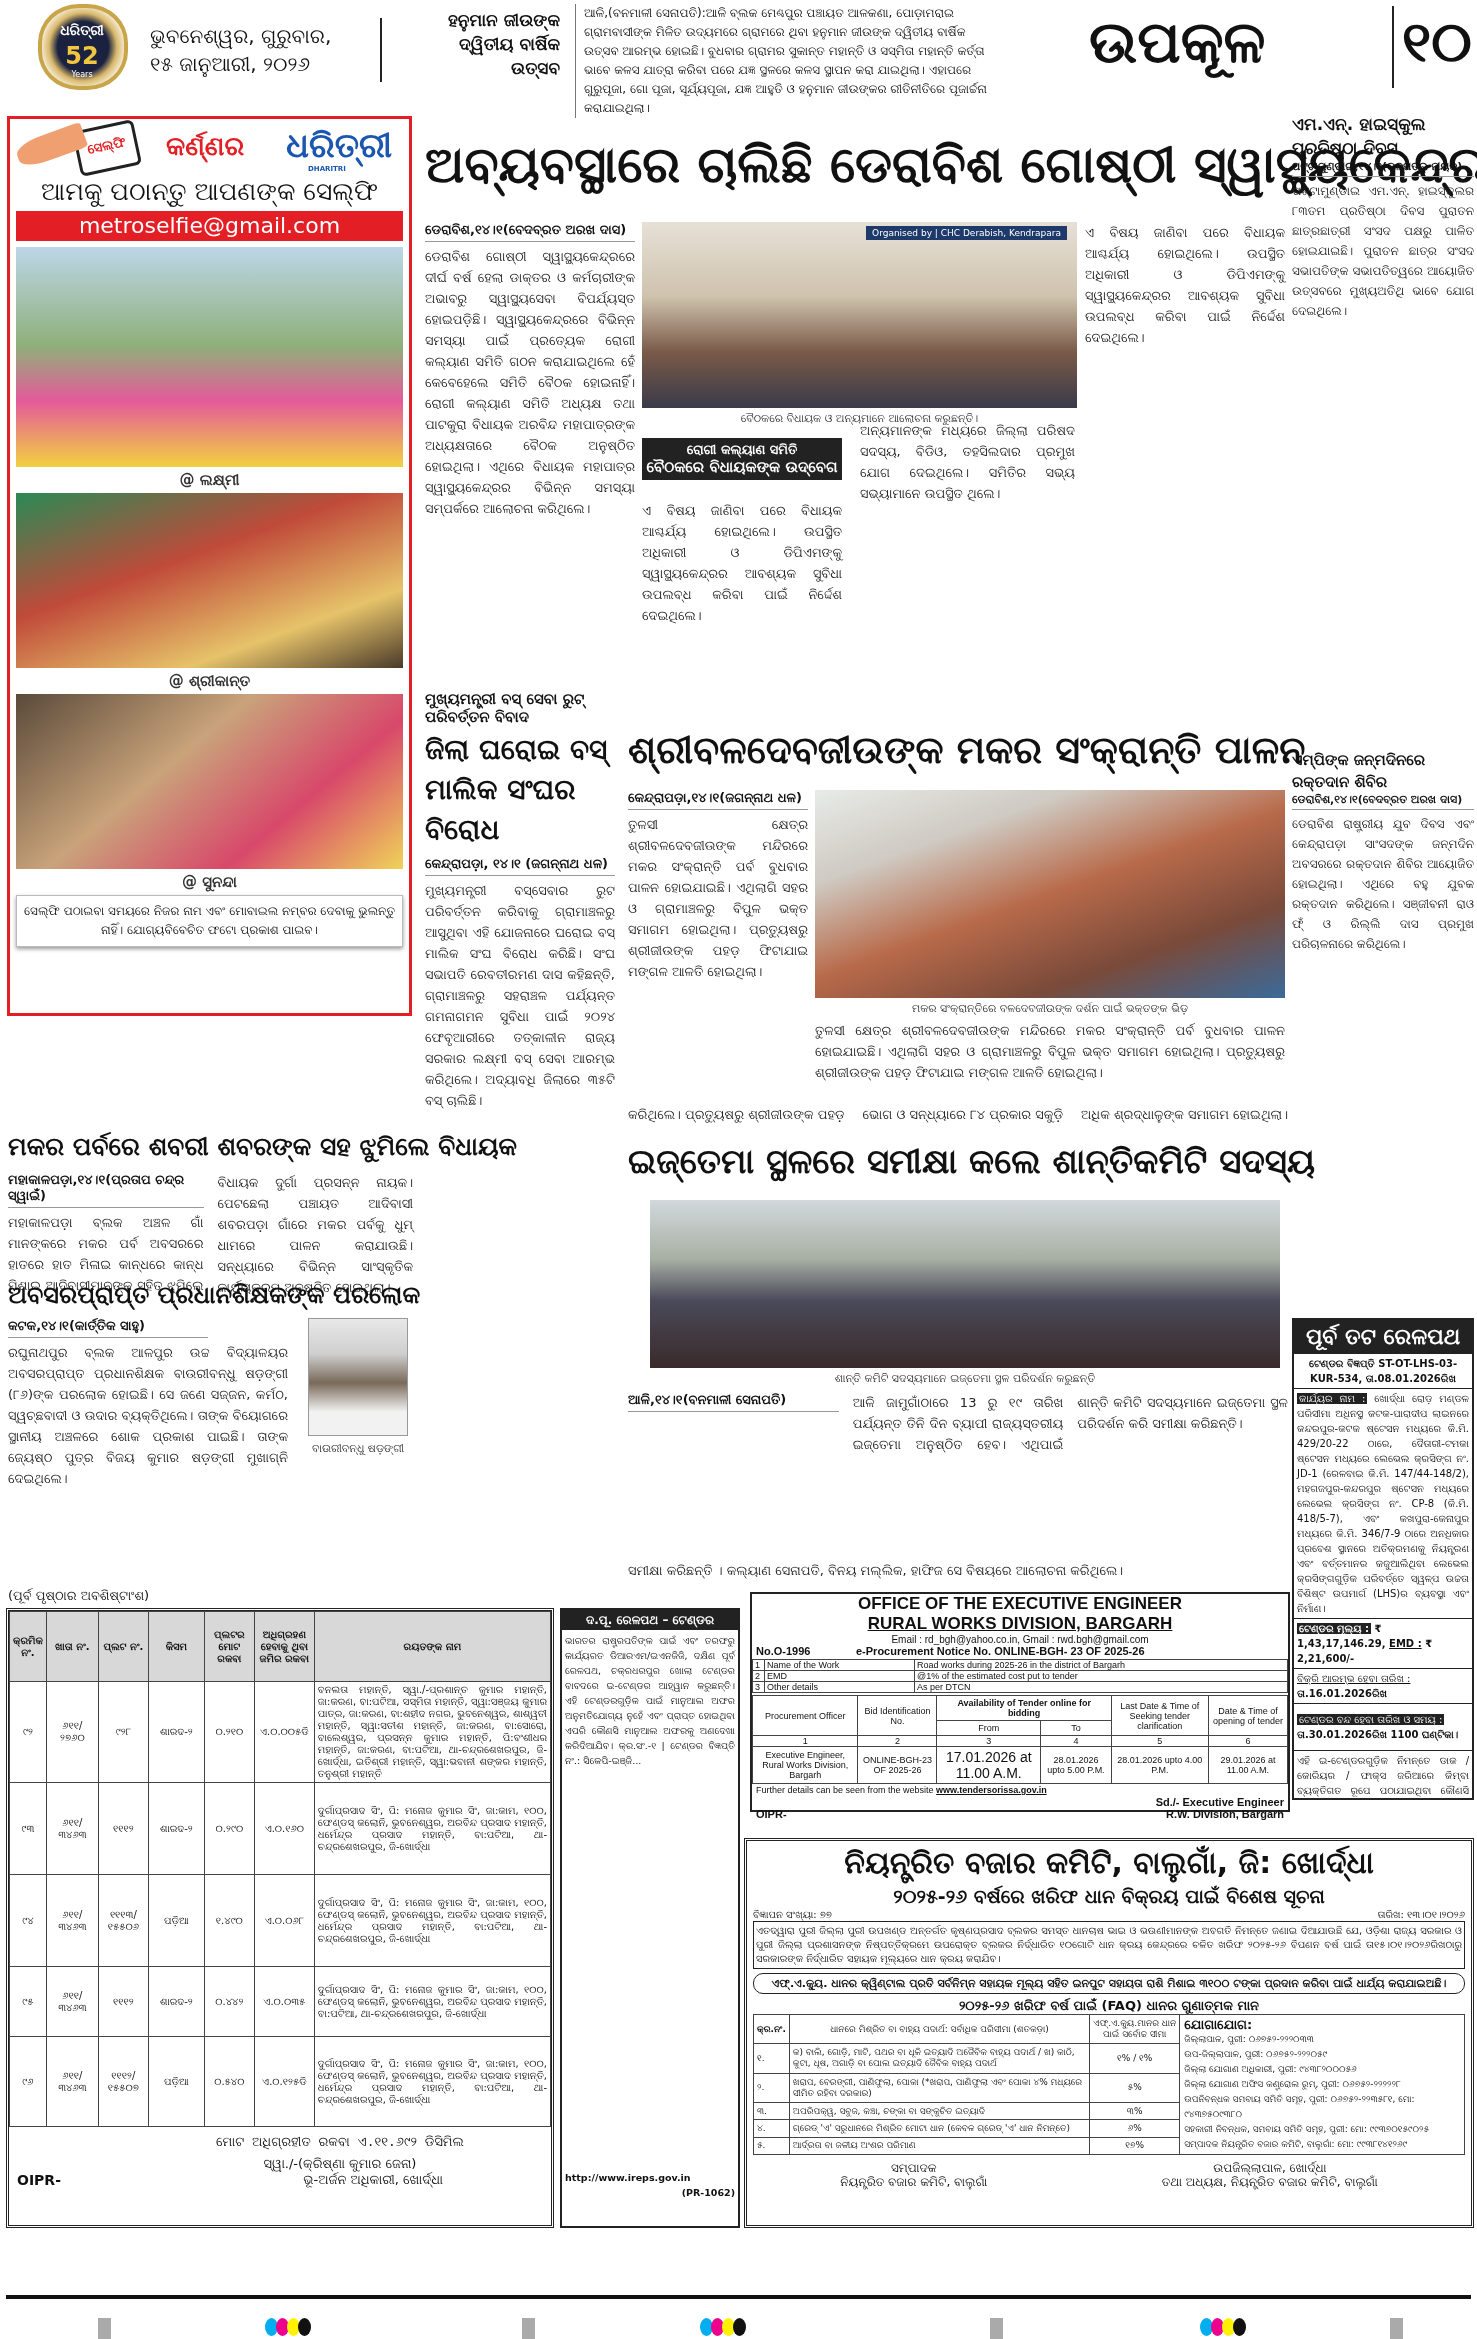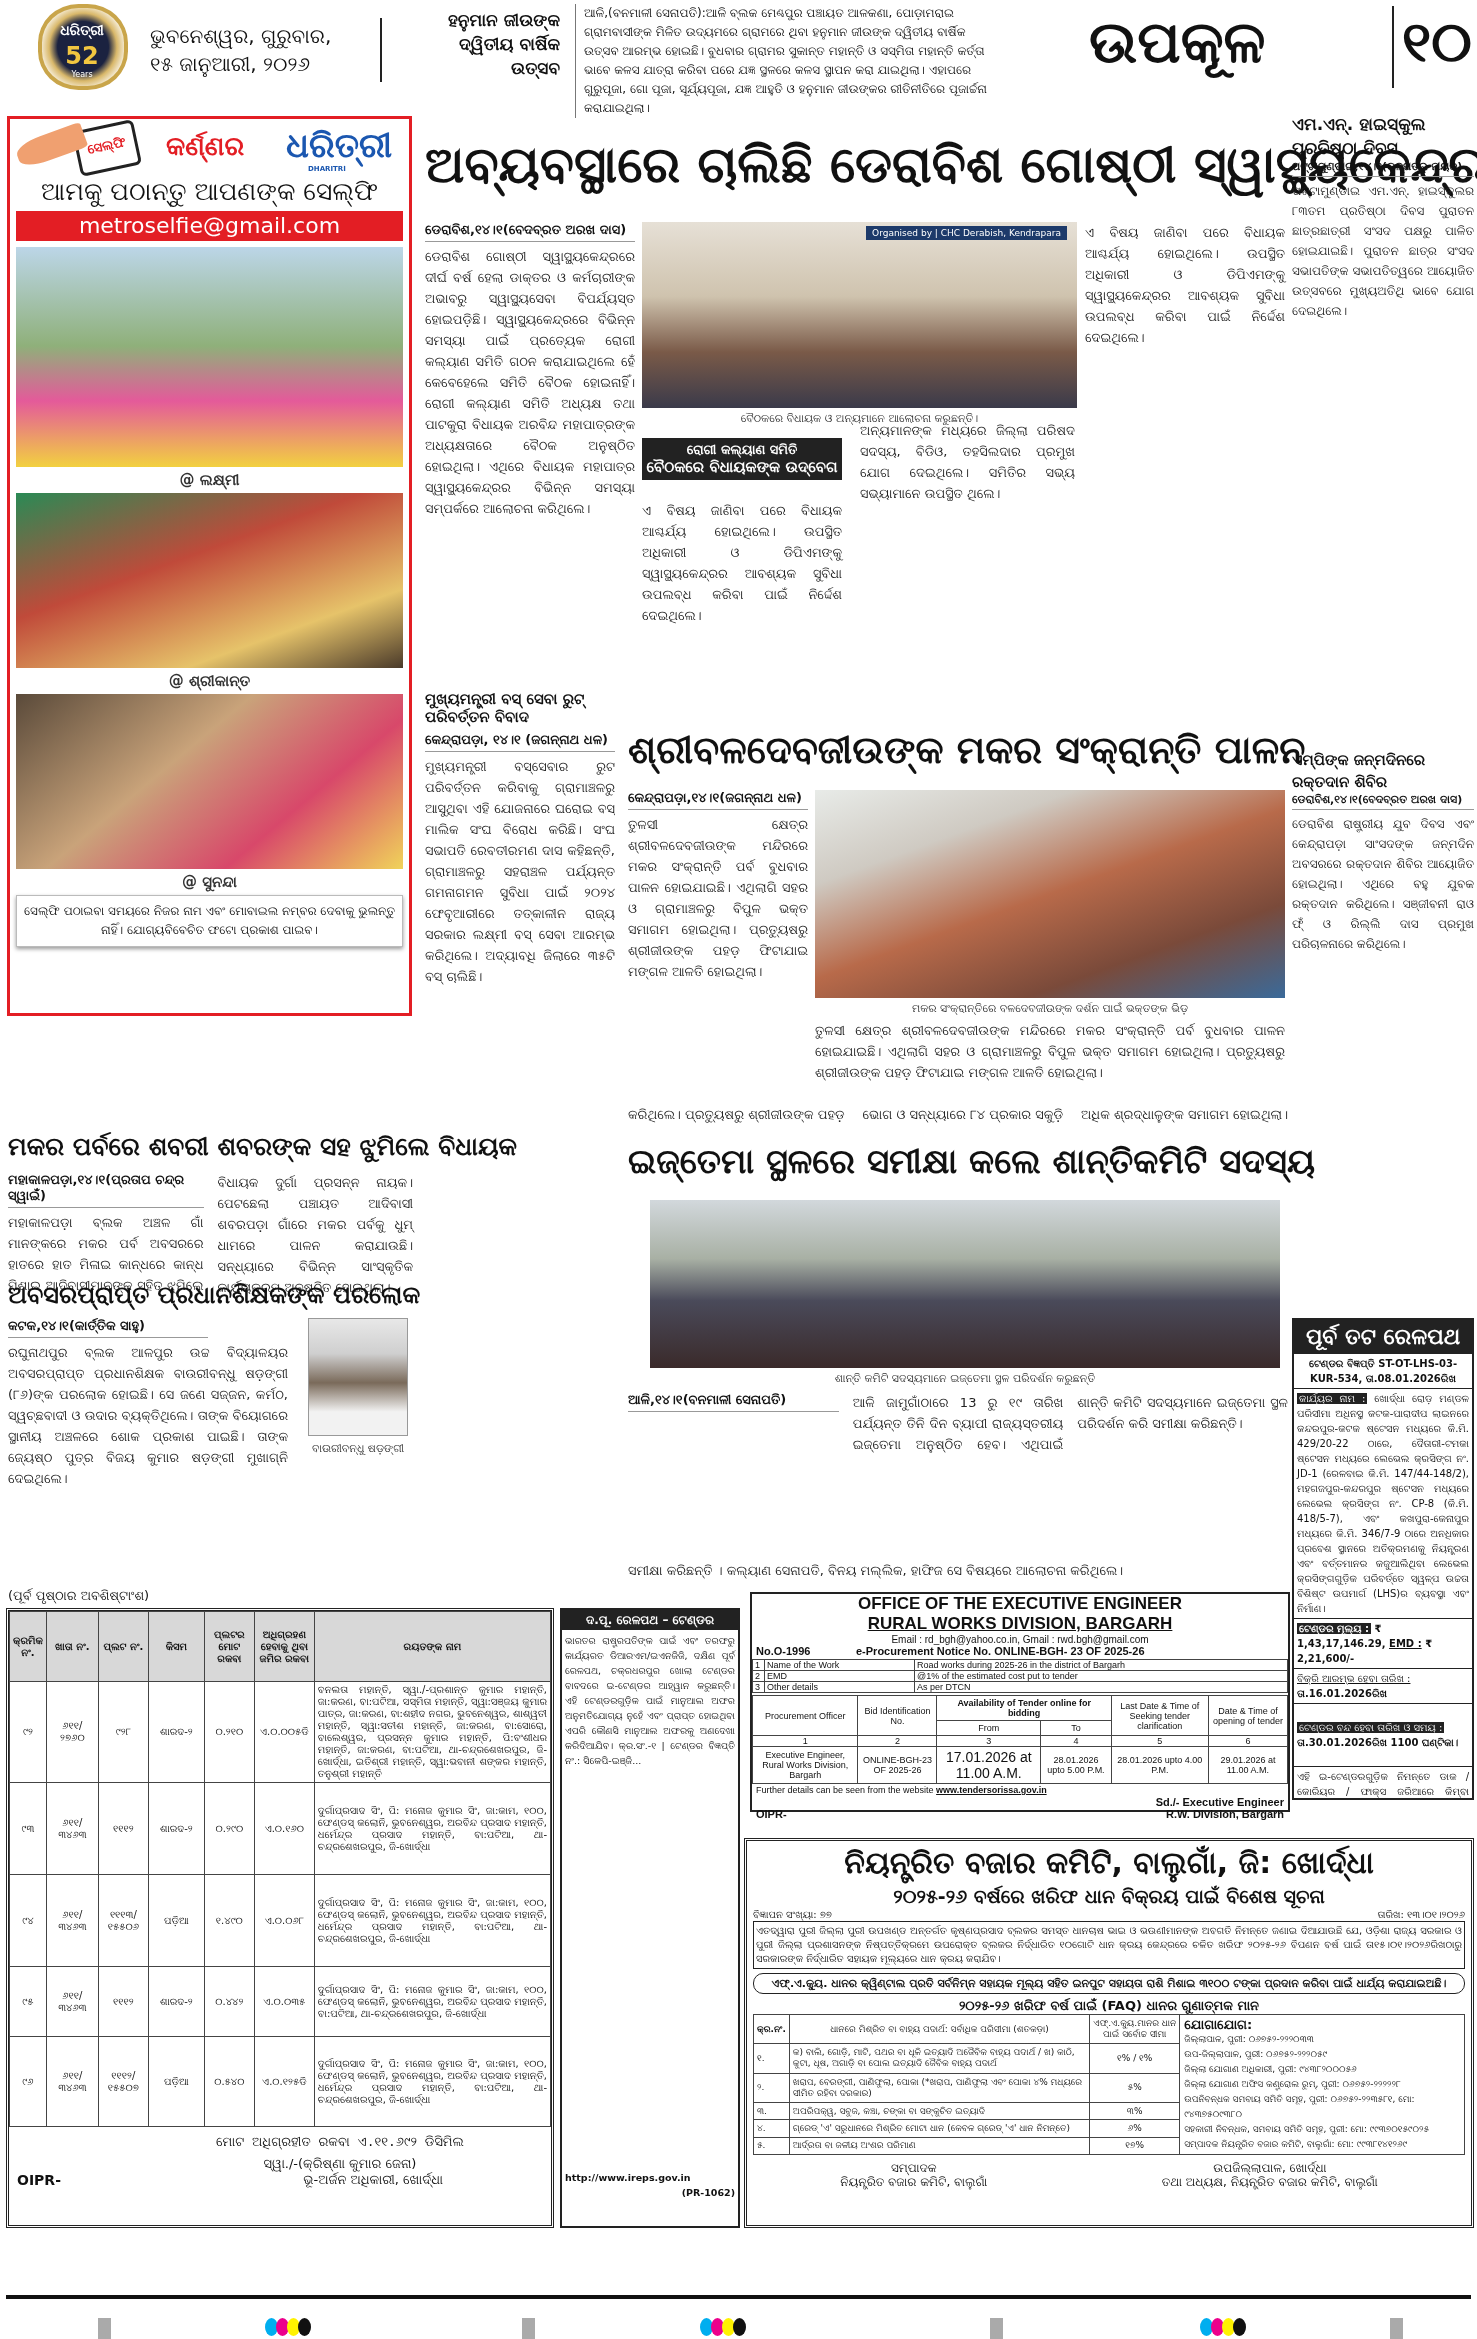--- a/index.html
+++ b/index.html
@@ -97,31 +97,32 @@
   <div style="padding:2px 3px;border-top:1px solid #222;font-weight:bold;">
     <span style="background:#222;color:#fff;padding:0 2px;margin-top:46px;">ଟେଣ୍ଡର ମୂଲ୍ୟ :</span>
     <span>₹ 1,43,17,146.29,</span>
     <span style="text-decoration:underline;">EMD :</span>
     <span>₹ 2,21,600/-</span>
   </div>
   <div style="padding:2px 3px;border-top:1px solid #222;">
     <span style="text-decoration:underline;">ବିକ୍ରି ଆରମ୍ଭ ହେବା ତାରିଖ :</span>
     <span style="font-weight:bold;">ତା.16.01.2026ରିଖ</span>
   </div>
-  <div style="padding:16px 3px;border-top:1px solid #222;">
+  <div style="padding:8px 3px;border-top:1px solid #222;">
     <span style="background:#222;color:#fff;padding:0 2px;">ଟେଣ୍ଡର ବନ୍ଦ ହେବା ତାରିଖ ଓ ସମୟ :</span>
     <span style="font-weight:bold;">ତା.30.01.2026ରିଖ 1100 ଘଣ୍ଟିକା।</span>
   </div>
   <div style="padding:2px 3px;border-top:1px solid #222;text-align:justify;">ଏହି ଇ-ଟେଣ୍ଡରଗୁଡ଼ିକ ନିମନ୍ତେ ଡାକ / କୋରିୟର / ଫାକ୍ସ ଜରିଆରେ କିମ୍ବା ବ୍ୟକ୍ତିଗତ ରୂପେ ପଠାଯାଇଥିବା କୌଣସି ମାନୁଆଲ ପ୍ରସ୍ତାବ ଅଫର ଗ୍ରହଣଯୋଗ୍ୟ ହେବ ନାହିଁ, ଯଦ୍ୟପି ଏଗୁଡ଼ିକ ଫାର୍ମ (Firm)ର ଲେଟର ହେଡ୍‌ରେ ଦାଖଲ କରାଯାଇଥିବ। ଏହିଭଳି ସମସ୍ତ ମାନୁଆଲ ଅଫରଗୁଡ଼ିକ ଅବୈଧ ବୋଲି ଧରାଯିବ ଏବଂ କୌଣସି ବିଚାରକୁ ନିଆଯିବ ନାହିଁ।</div>
 
 </div>
 
 <div class="abs" style="left:425px;top:690px;width:190px;">
   <div class="hl" style="font-size:15px;">ମୁଖ୍ୟମନ୍ତ୍ରୀ ବସ୍ ସେବା ରୁଟ୍</div>
   <div class="hl" style="font-size:15px;margin-bottom:4px;">ପରିବର୍ତ୍ତନ ବିବାଦ</div>
+  <div class="hl" style="font-size:28px;line-height:40px;">ଜିଲା ଘରୋଇ ବସ୍ ମାଲିକ ସଂଘର ବିରୋଧ</div>
   <div class="byline" style="margin-top:6px;">କେନ୍ଦ୍ରାପଡ଼ା, ୧୪।୧ (ଜଗନ୍ନାଥ ଧଳ)</div>
   <div class="body-text" style="height:470px;overflow:hidden;">ମୁଖ୍ୟମନ୍ତ୍ରୀ ବସ୍‌ସେବାର ରୁଟ ପରିବର୍ତ୍ତନ କରିବାକୁ ଗ୍ରାମାଞ୍ଚଳରୁ ଆସୁଥିବା ଏହି ଯୋଜନାରେ ଘରୋଇ ବସ୍ ମାଲିକ ସଂଘ ବିରୋଧ କରିଛି। ସଂଘ ସଭାପତି ରେବତୀରମଣ ଦାସ କହିଛନ୍ତି, ଗ୍ରାମାଞ୍ଚଳରୁ ସହରାଞ୍ଚଳ ପର୍ଯ୍ୟନ୍ତ ଗମନାଗମନ ସୁବିଧା ପାଇଁ ୨୦୨୪ ଫେବୃଆରୀରେ ତତ୍କାଳୀନ ରାଜ୍ୟ ସରକାର ଲକ୍ଷ୍ମୀ ବସ୍ ସେବା ଆରମ୍ଭ କରିଥିଲେ। ଅଦ୍ୟାବଧି ଜିଲାରେ ୩୫ଟି ବସ୍ ଚାଲିଛି।</div>
 </div>
 
 <div class="abs hl" style="left:628px;top:715px;width:660px;font-size:38px;line-height:70px;white-space:nowrap;">ଶ୍ରୀବଳଦେବଜୀଉଙ୍କ ମକର ସଂକ୍ରାନ୍ତି ପାଳନ</div>
 <div class="abs" style="left:628px;top:790px;width:180px;">
   <div class="byline">କେନ୍ଦ୍ରାପଡ଼ା,୧୪।୧(ଜଗନ୍ନାଥ ଧଳ)</div>
   <div class="body-text" style="height:240px;overflow:hidden;">ତୁଳସୀ କ୍ଷେତ୍ର ଶ୍ରୀବଳଦେବଜୀଉଙ୍କ ମନ୍ଦିରରେ ମକର ସଂକ୍ରାନ୍ତି ପର୍ବ ବୁଧବାର ପାଳନ ହୋଇଯାଇଛି। ଏଥିଲାଗି ସହର ଓ ଗ୍ରାମାଞ୍ଚଳରୁ ବିପୁଳ ଭକ୍ତ ସମାଗମ ହୋଇଥିଲା। ପ୍ରତ୍ୟୁଷରୁ ଶ୍ରୀଜୀଉଙ୍କ ପହଡ଼ ଫିଟାଯାଇ ମଙ୍ଗଳ ଆଳତି ହୋଇଥିଲା।</div>
 </div>
 <div class="abs" style="left:815px;top:790px;width:470px;height:208px;background:linear-gradient(160deg,#e8ebe8 0%,#cfcac2 25%,#b86a4a 50%,#7a4a3a 75%,#3a6a9a 100%);"></div>

